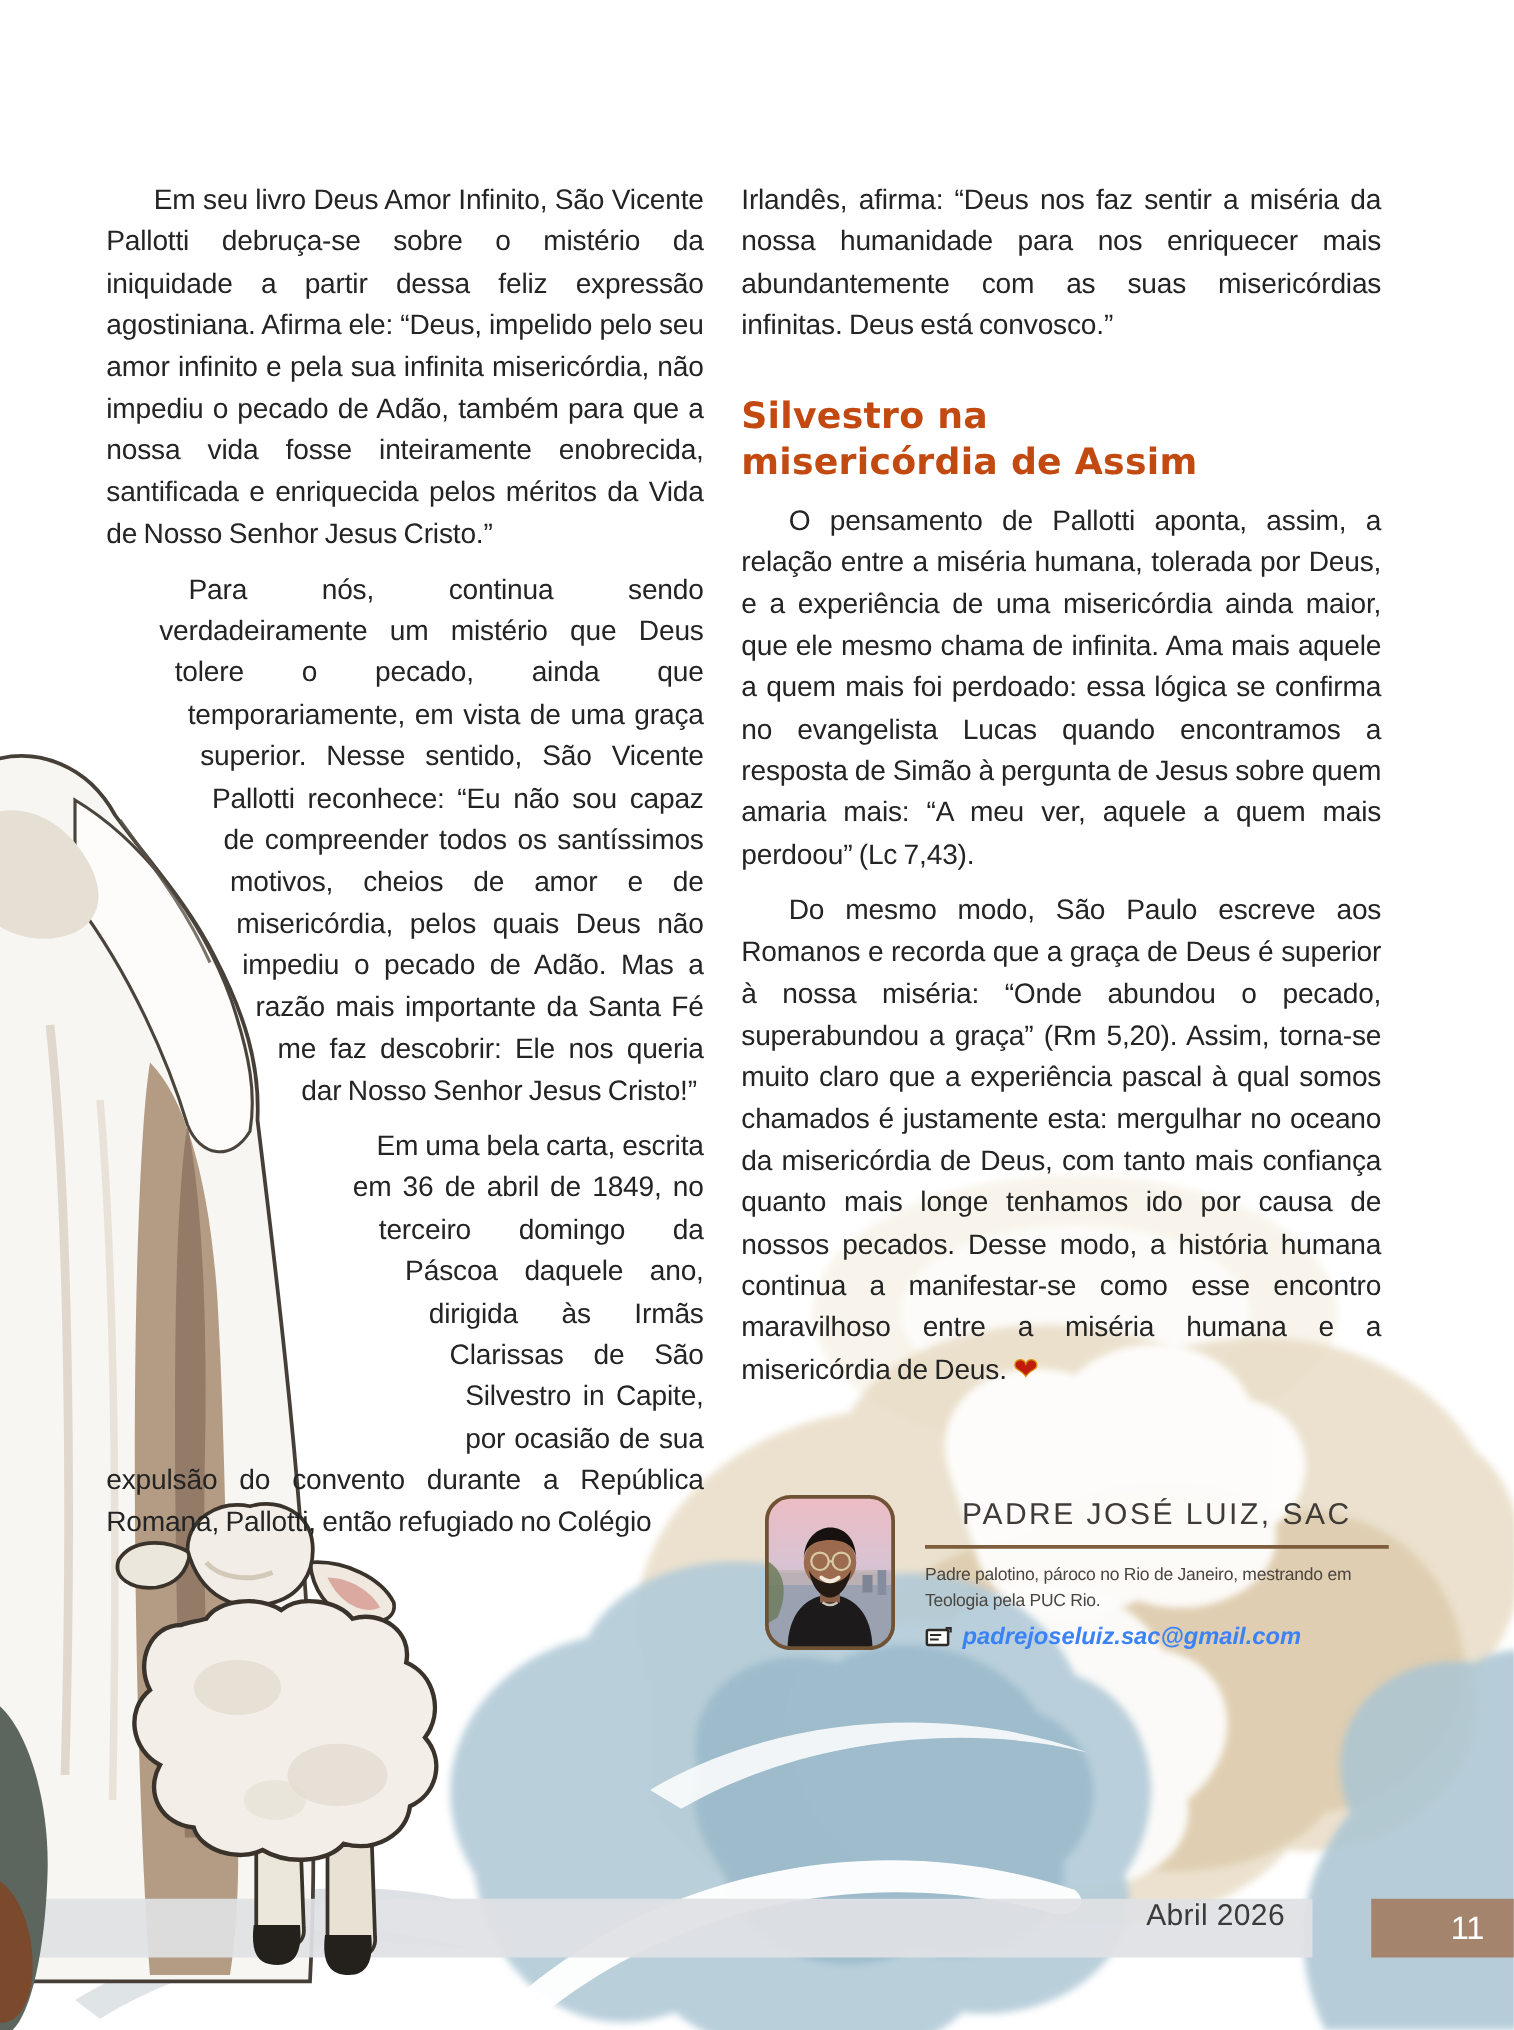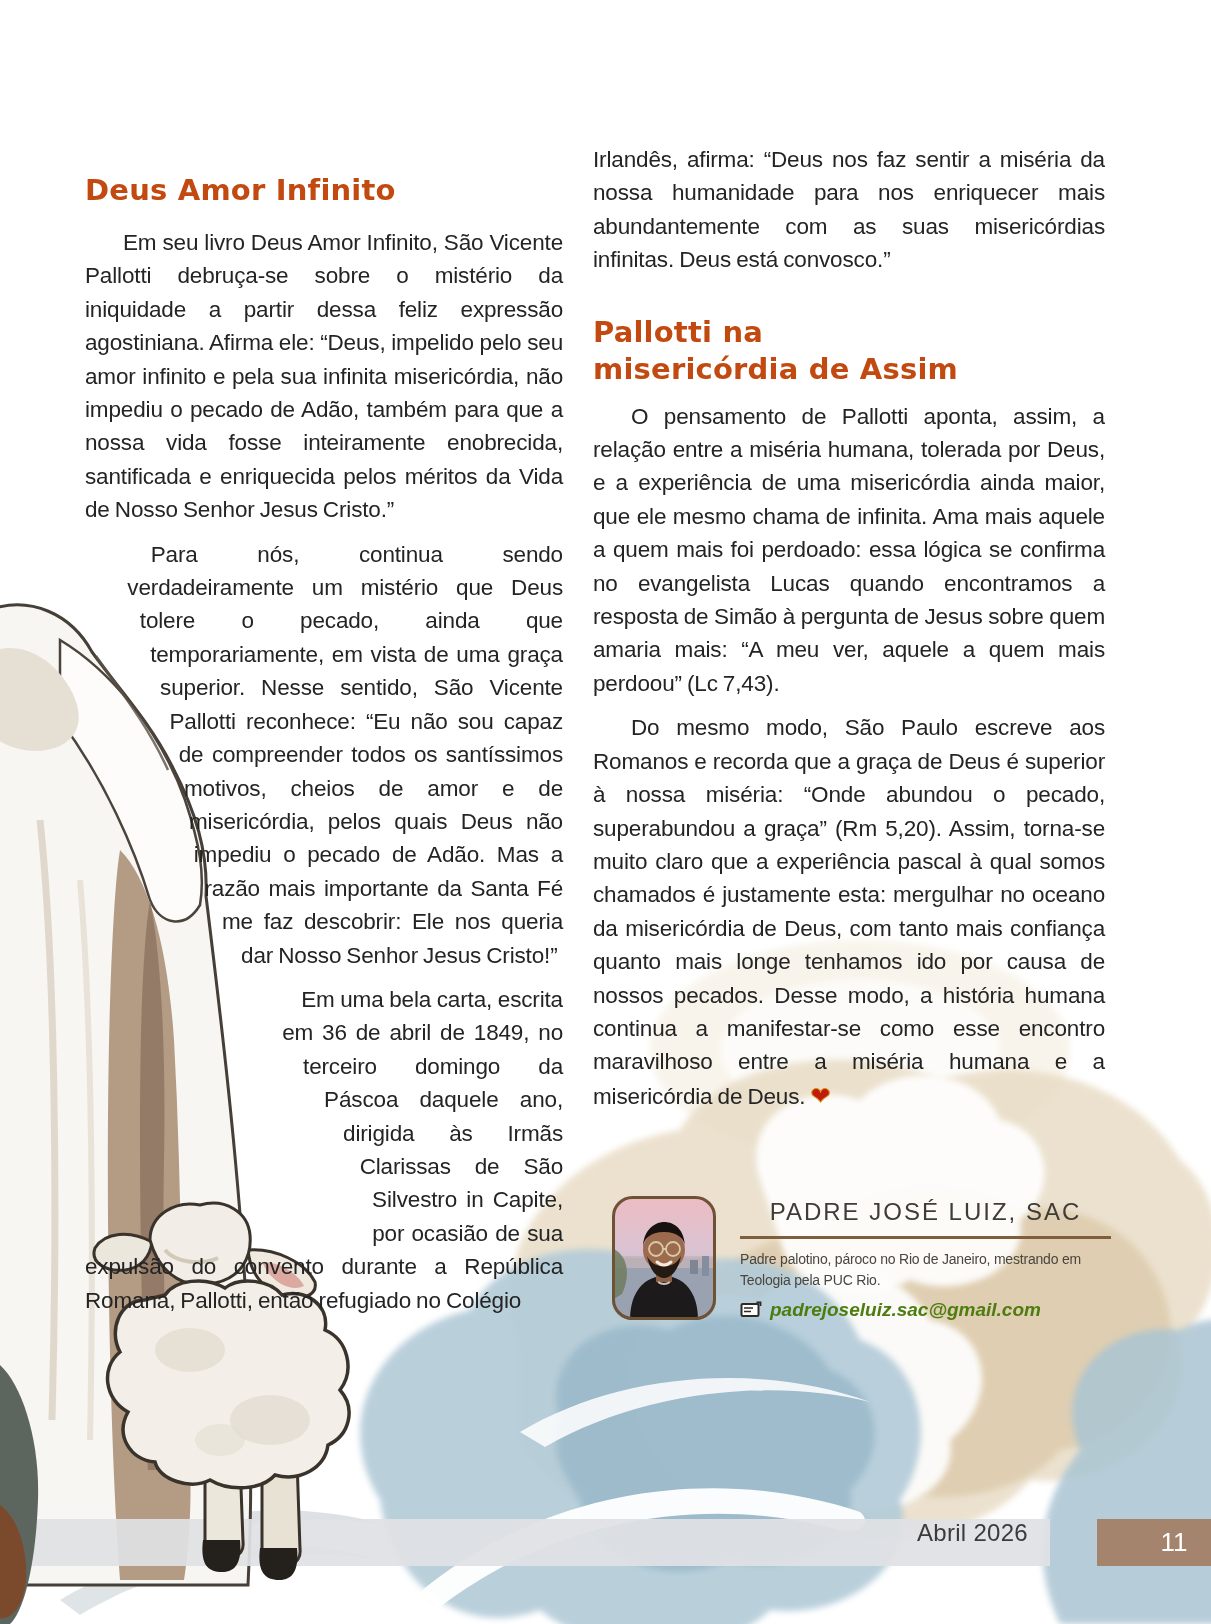--- a/index.html
+++ b/index.html
@@ -50,21 +50,21 @@
     font-weight:400;
     text-align:center;
   }
   .author-divider{height:2.5px;background:#7e5e3c;margin:0 0 10px 0;width:100%;}
   .author-bio{
     font-size:14px;line-height:21px;color:#4a453f;margin:0 0 8px 0;
     letter-spacing:-0.2px;
   }
   .author-email{
     display:flex;align-items:center;gap:8px;
-    font-size:19px;font-weight:700;font-style:italic;color:#4d7c0f;
+    font-size:19px;font-weight:700;font-style:italic;color:#3b82f6;
     text-decoration:none;
   }
 
   
   .footer-bar{
     position:absolute;left:0;top:1519px;width:1050px;height:47px;z-index:2;
     background:rgba(224,225,228,0.93);
     display:flex;align-items:flex-start;justify-content:flex-end;
     padding-right:22px;box-sizing:border-box;
     font-size:24px;color:#3b3b3b;letter-spacing:0.3px;
@@ -181,31 +181,30 @@
              C205 1276 175 1280 165 1295 C158 1297 150 1298 145 1300 Z" fill="#f3efe8" stroke="#3a332b" stroke-width="3.5"></path>
     <ellipse cx="190" cy="1350" rx="35" ry="22" fill="#ddd6c8" opacity="0.6"></ellipse>
     <ellipse cx="270" cy="1420" rx="40" ry="25" fill="#d9d2c4" opacity="0.5"></ellipse>
     <ellipse cx="220" cy="1440" rx="25" ry="16" fill="#e4ded1" opacity="0.6"></ellipse>
   </g>
 </svg>
 
 <main>
 
   <section class="col col-left">
-    <h2 class="section">Deus Amor Infinito</h2>
     <p class="body ind">Em seu livro Deus Amor Infinito, São Vicente Pallotti debruça-se sobre o mistério da iniquidade a partir dessa feliz expressão agostiniana. Afirma ele: “Deus, impelido pelo seu amor infinito e pela sua infinita misericórdia, não impediu o pecado de Adão, também para que a nossa vida fosse inteiramente enobrecida, santificada e enriquecida pelos méritos da Vida de Nosso Senhor Jesus Cristo.”</p>
     <div class="wrap-shape"></div>
     <p class="body ind">Para nós, continua sendo verdadeiramente um mistério que Deus tolere o pecado, ainda que temporariamente, em vista de uma graça superior. Nesse sentido, São Vicente Pallotti reconhece: “Eu não sou capaz de compreender todos os santíssimos motivos, cheios de amor e de misericórdia, pelos quais Deus não impediu o pecado de Adão. Mas a razão mais importante da Santa Fé me faz descobrir: Ele nos queria dar Nosso Senhor Jesus Cristo!”</p>
     <p class="body ind">Em uma bela carta, escrita em 36 de abril de 1849, no terceiro domingo da Páscoa daquele ano, dirigida às Irmãs Clarissas de São Silvestro in Capite, por ocasião de sua expulsão do convento durante a República Romana, Pallotti, então refugiado no Colégio</p>
   </section>
 
   <section class="col col-right">
     <p class="body">Irlandês, afirma: “Deus nos faz sentir a miséria da nossa humanidade para nos enriquecer mais abundantemente com as suas misericórdias infinitas. Deus está convosco.”</p>
     <h2 class="section">
-      <span style="display:block">Pallotti na</span>
+      <span style="display:block">Silvestro na</span>
       <span style="display:block">misericórdia de Assim</span>
     </h2>
     <p class="body ind">O pensamento de Pallotti aponta, assim, a relação entre a miséria humana, tolerada por Deus, e a experiência de uma misericórdia ainda maior, que ele mesmo chama de infinita. Ama mais aquele a quem mais foi perdoado: essa lógica se confirma no evangelista Lucas quando encontramos a resposta de Simão à pergunta de Jesus sobre quem amaria mais: “A meu ver, aquele a quem mais perdoou” (Lc 7,43).</p>
     <p class="body ind"><span>Do mesmo modo, São Paulo escreve aos Romanos e recorda que a graça de Deus é superior à nossa miséria: “Onde abundou o pecado, superabundou a graça” (Rm 5,20). Assim, torna-se muito claro que a experiência pascal à qual somos chamados é justamente esta: mergulhar no oceano da misericórdia de Deus, com tanto mais confiança quanto mais longe tenhamos ido por causa de nossos pecados. Desse modo, a história humana continua a manifestar-se como esse encontro maravilhoso entre a miséria humana e a misericórdia de Deus.</span> <span class="heart">❤</span></p>
   </section>
 
 </main>
 
 <div class="author">
   <svg class="author-photo" width="104" height="124" viewBox="0 0 104 124">

